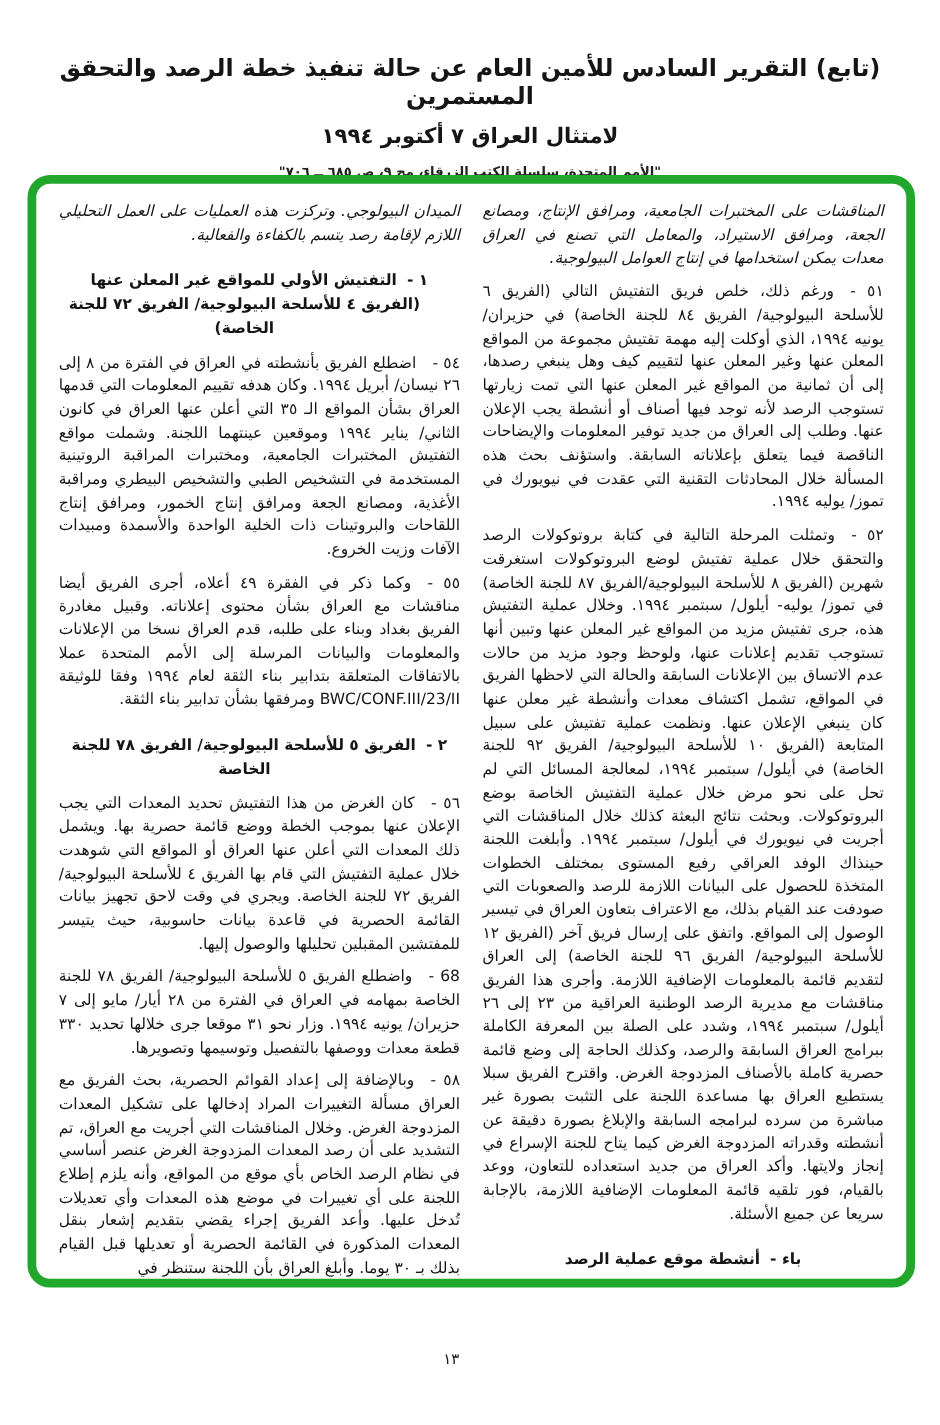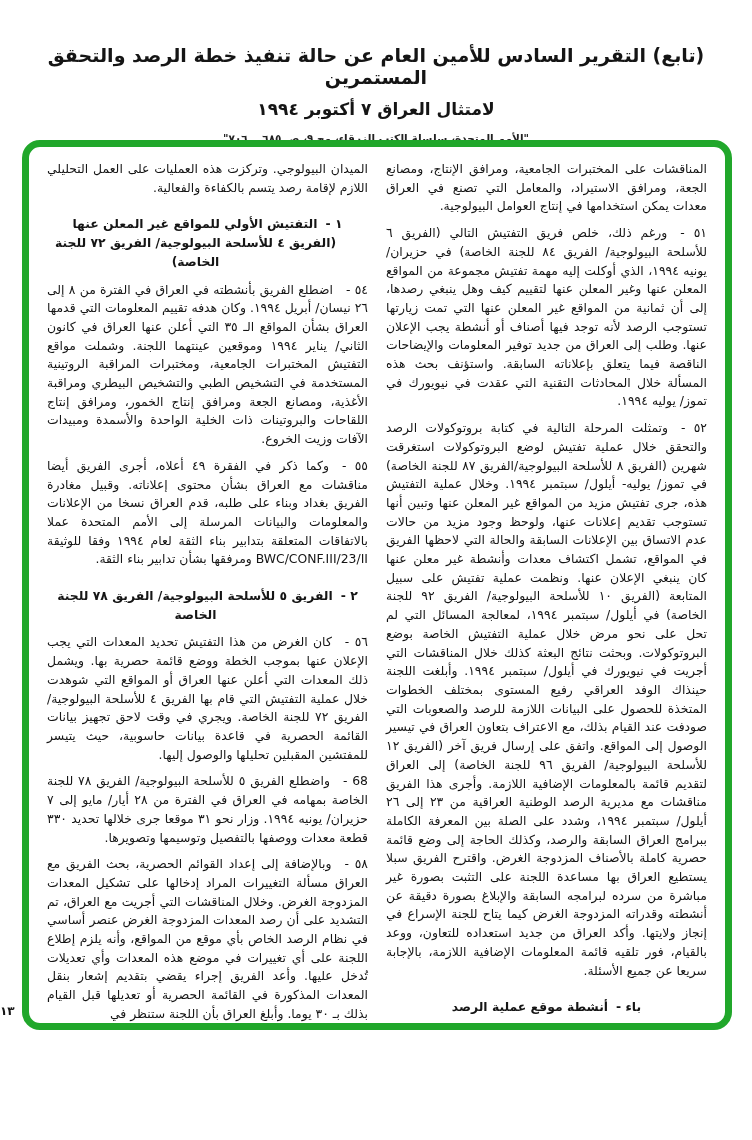--- a/index.html
+++ b/index.html
@@ -19,24 +19,24 @@
   .cols { display:flex; direction:rtl; gap:18px; height:100%; }
   .col { flex:1 1 0; direction:rtl; text-align:justify;
          font-size:12.4px; line-height:18.7px; }
 
   .para { margin-bottom:8px; }
   .para:last-child { margin-bottom:0; }
   .pnum { margin-left:13px; white-space:nowrap; }
   .heading { font-weight:bold; margin:18px 0 9px 0;
              padding-right:24px; text-indent:-24px; text-align:center; }
   .heading .pnum { margin-left:8px; }
-  .cont { margin-bottom:8px; }
+  .cont { margin-bottom:8px;font-style:italic; }
 
-  .footer { position:absolute; top:1004px; left:0; right:30px; text-align:left;
-            font-size:12px; font-weight:bold; direction:rtl; }
+  .footer { position:absolute; top:1080px; left:0; right:30px; text-align:center;
+            font-size:12px; font-weight:normal; direction:rtl; }
 </style>
 </head>
 <body>
 
 <div class="header">
   <div class="line1">(تابع) التقرير السادس للأمين العام عن حالة تنفيذ خطة الرصد والتحقق المستمرين</div>
   <div class="line2">لامتثال العراق ٧ أكتوبر ١٩٩٤</div>
   <div class="line3">"الأمم المتحدة، سلسلة الكتب الزرقاء، مج ٩، ص ٦٨٥ ــ ٧٠٦"</div>
 </div>
 

